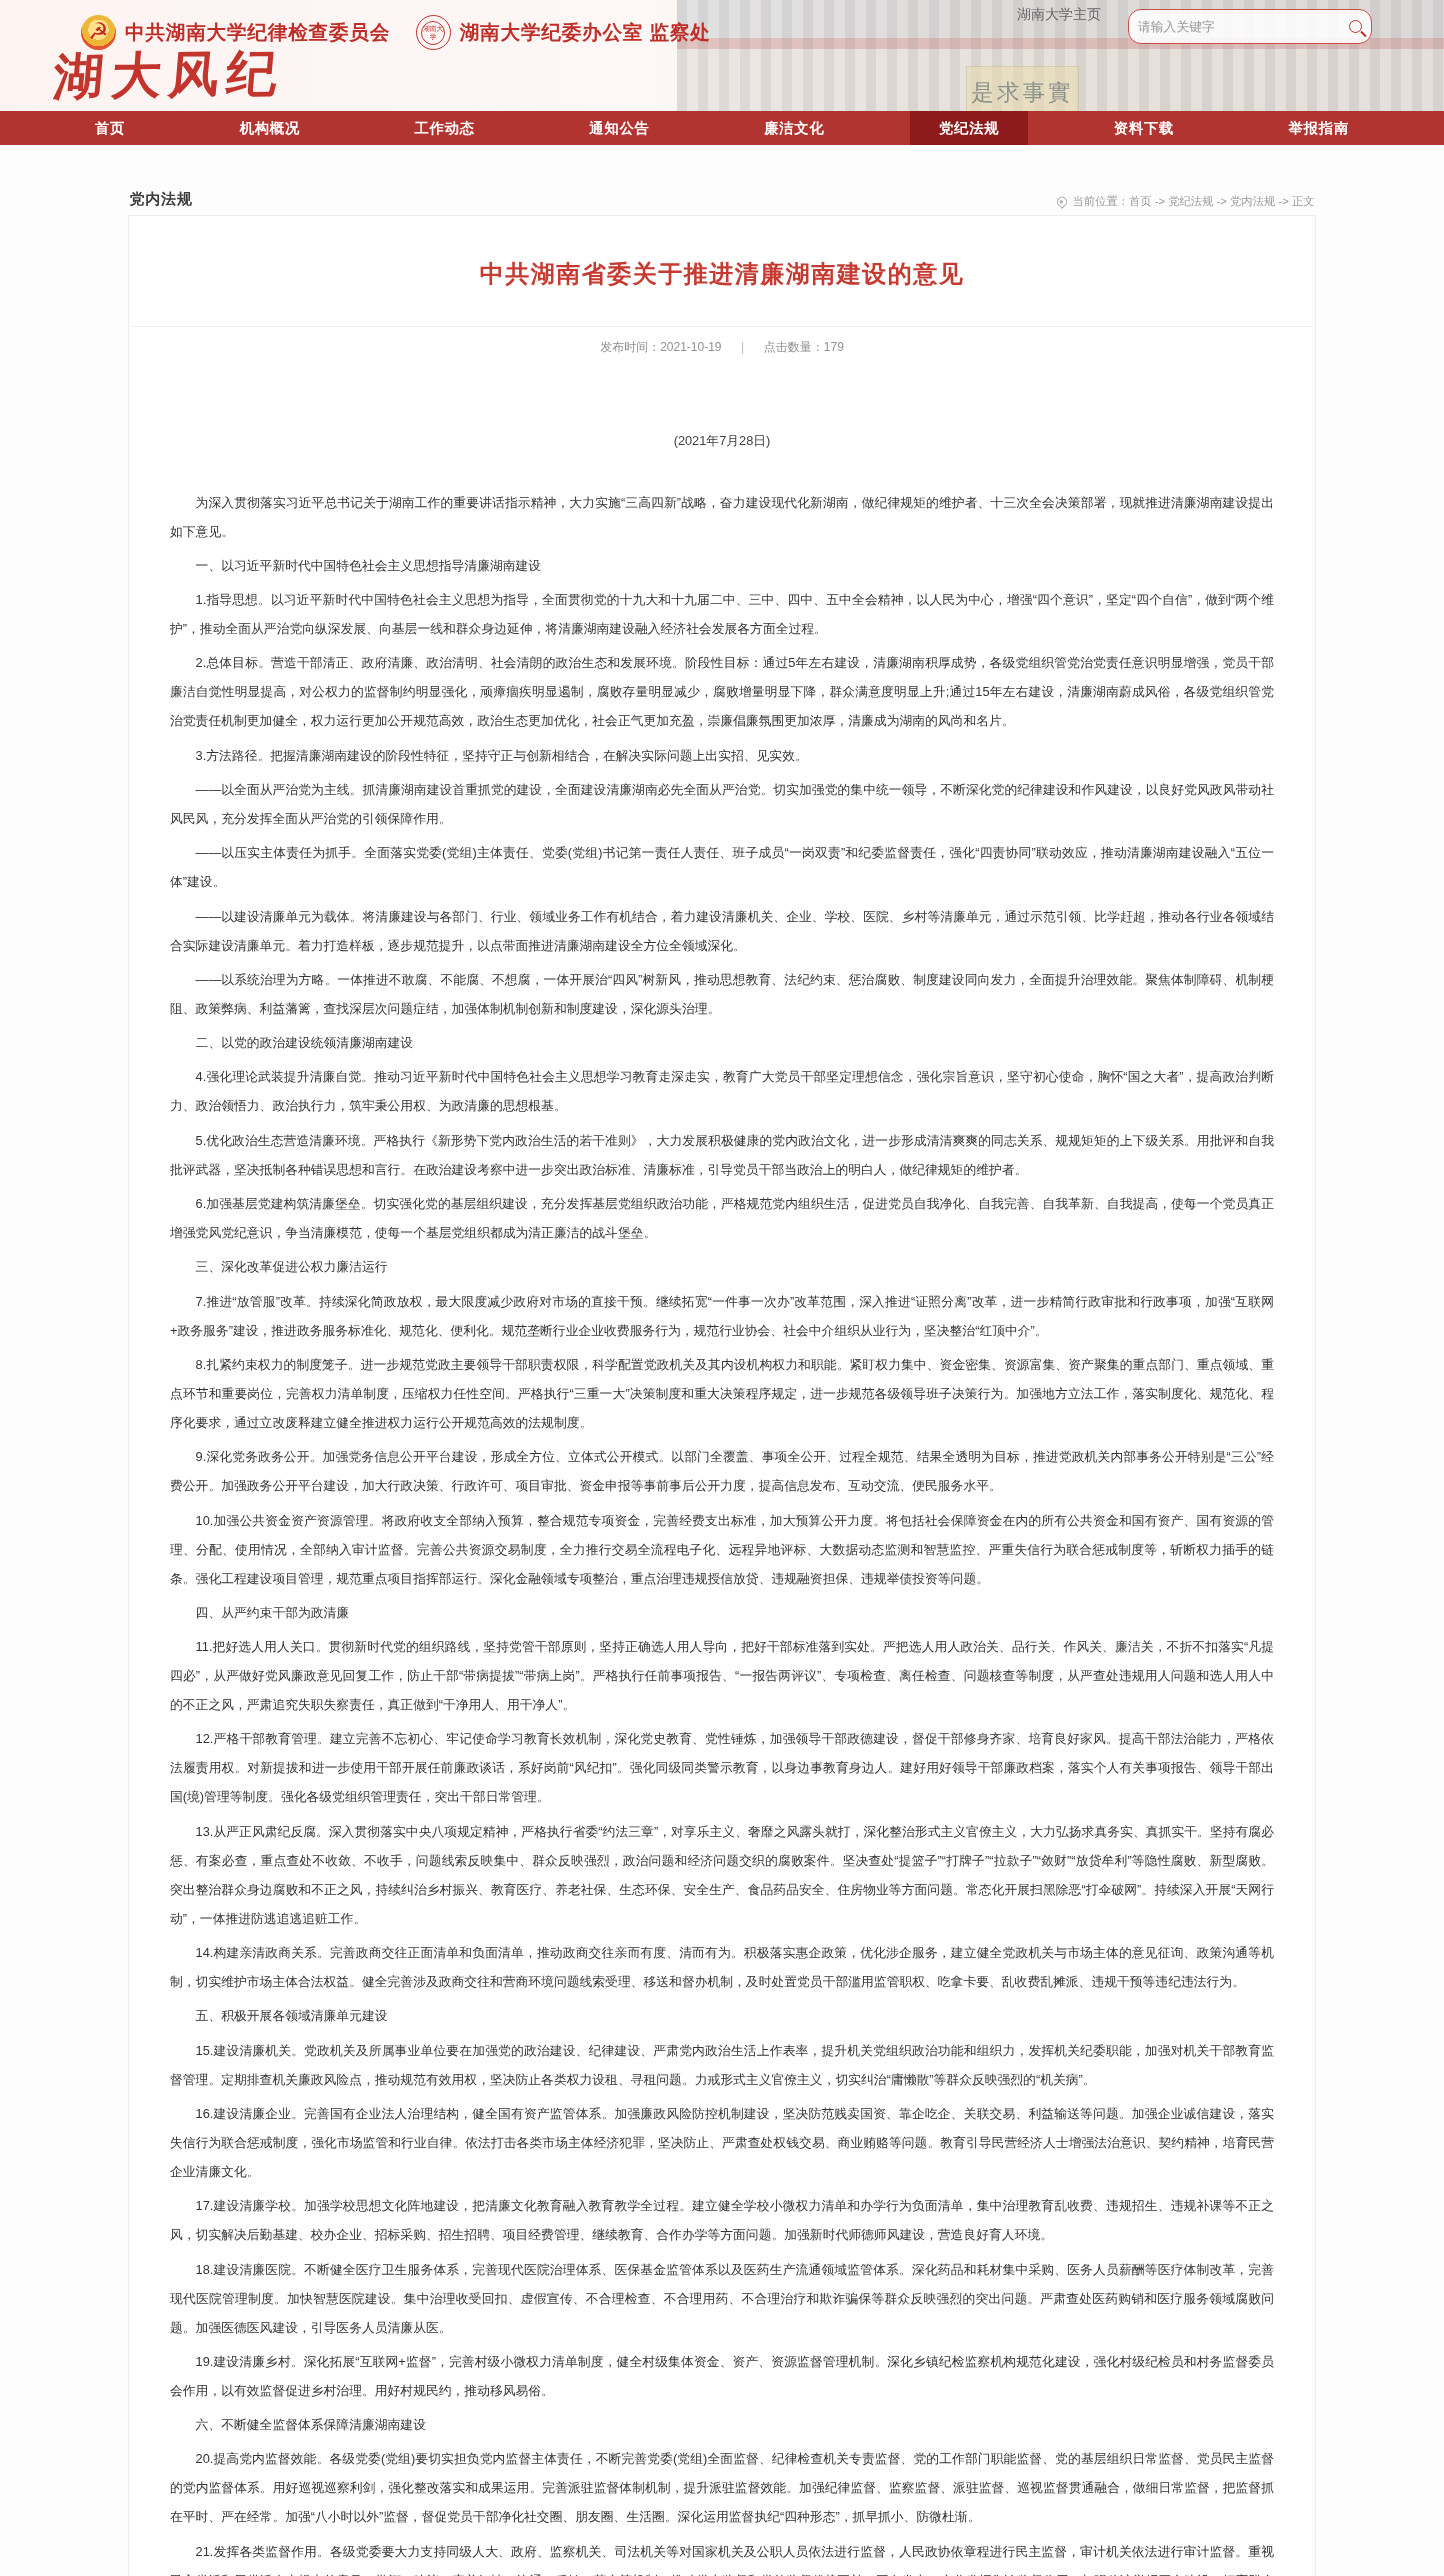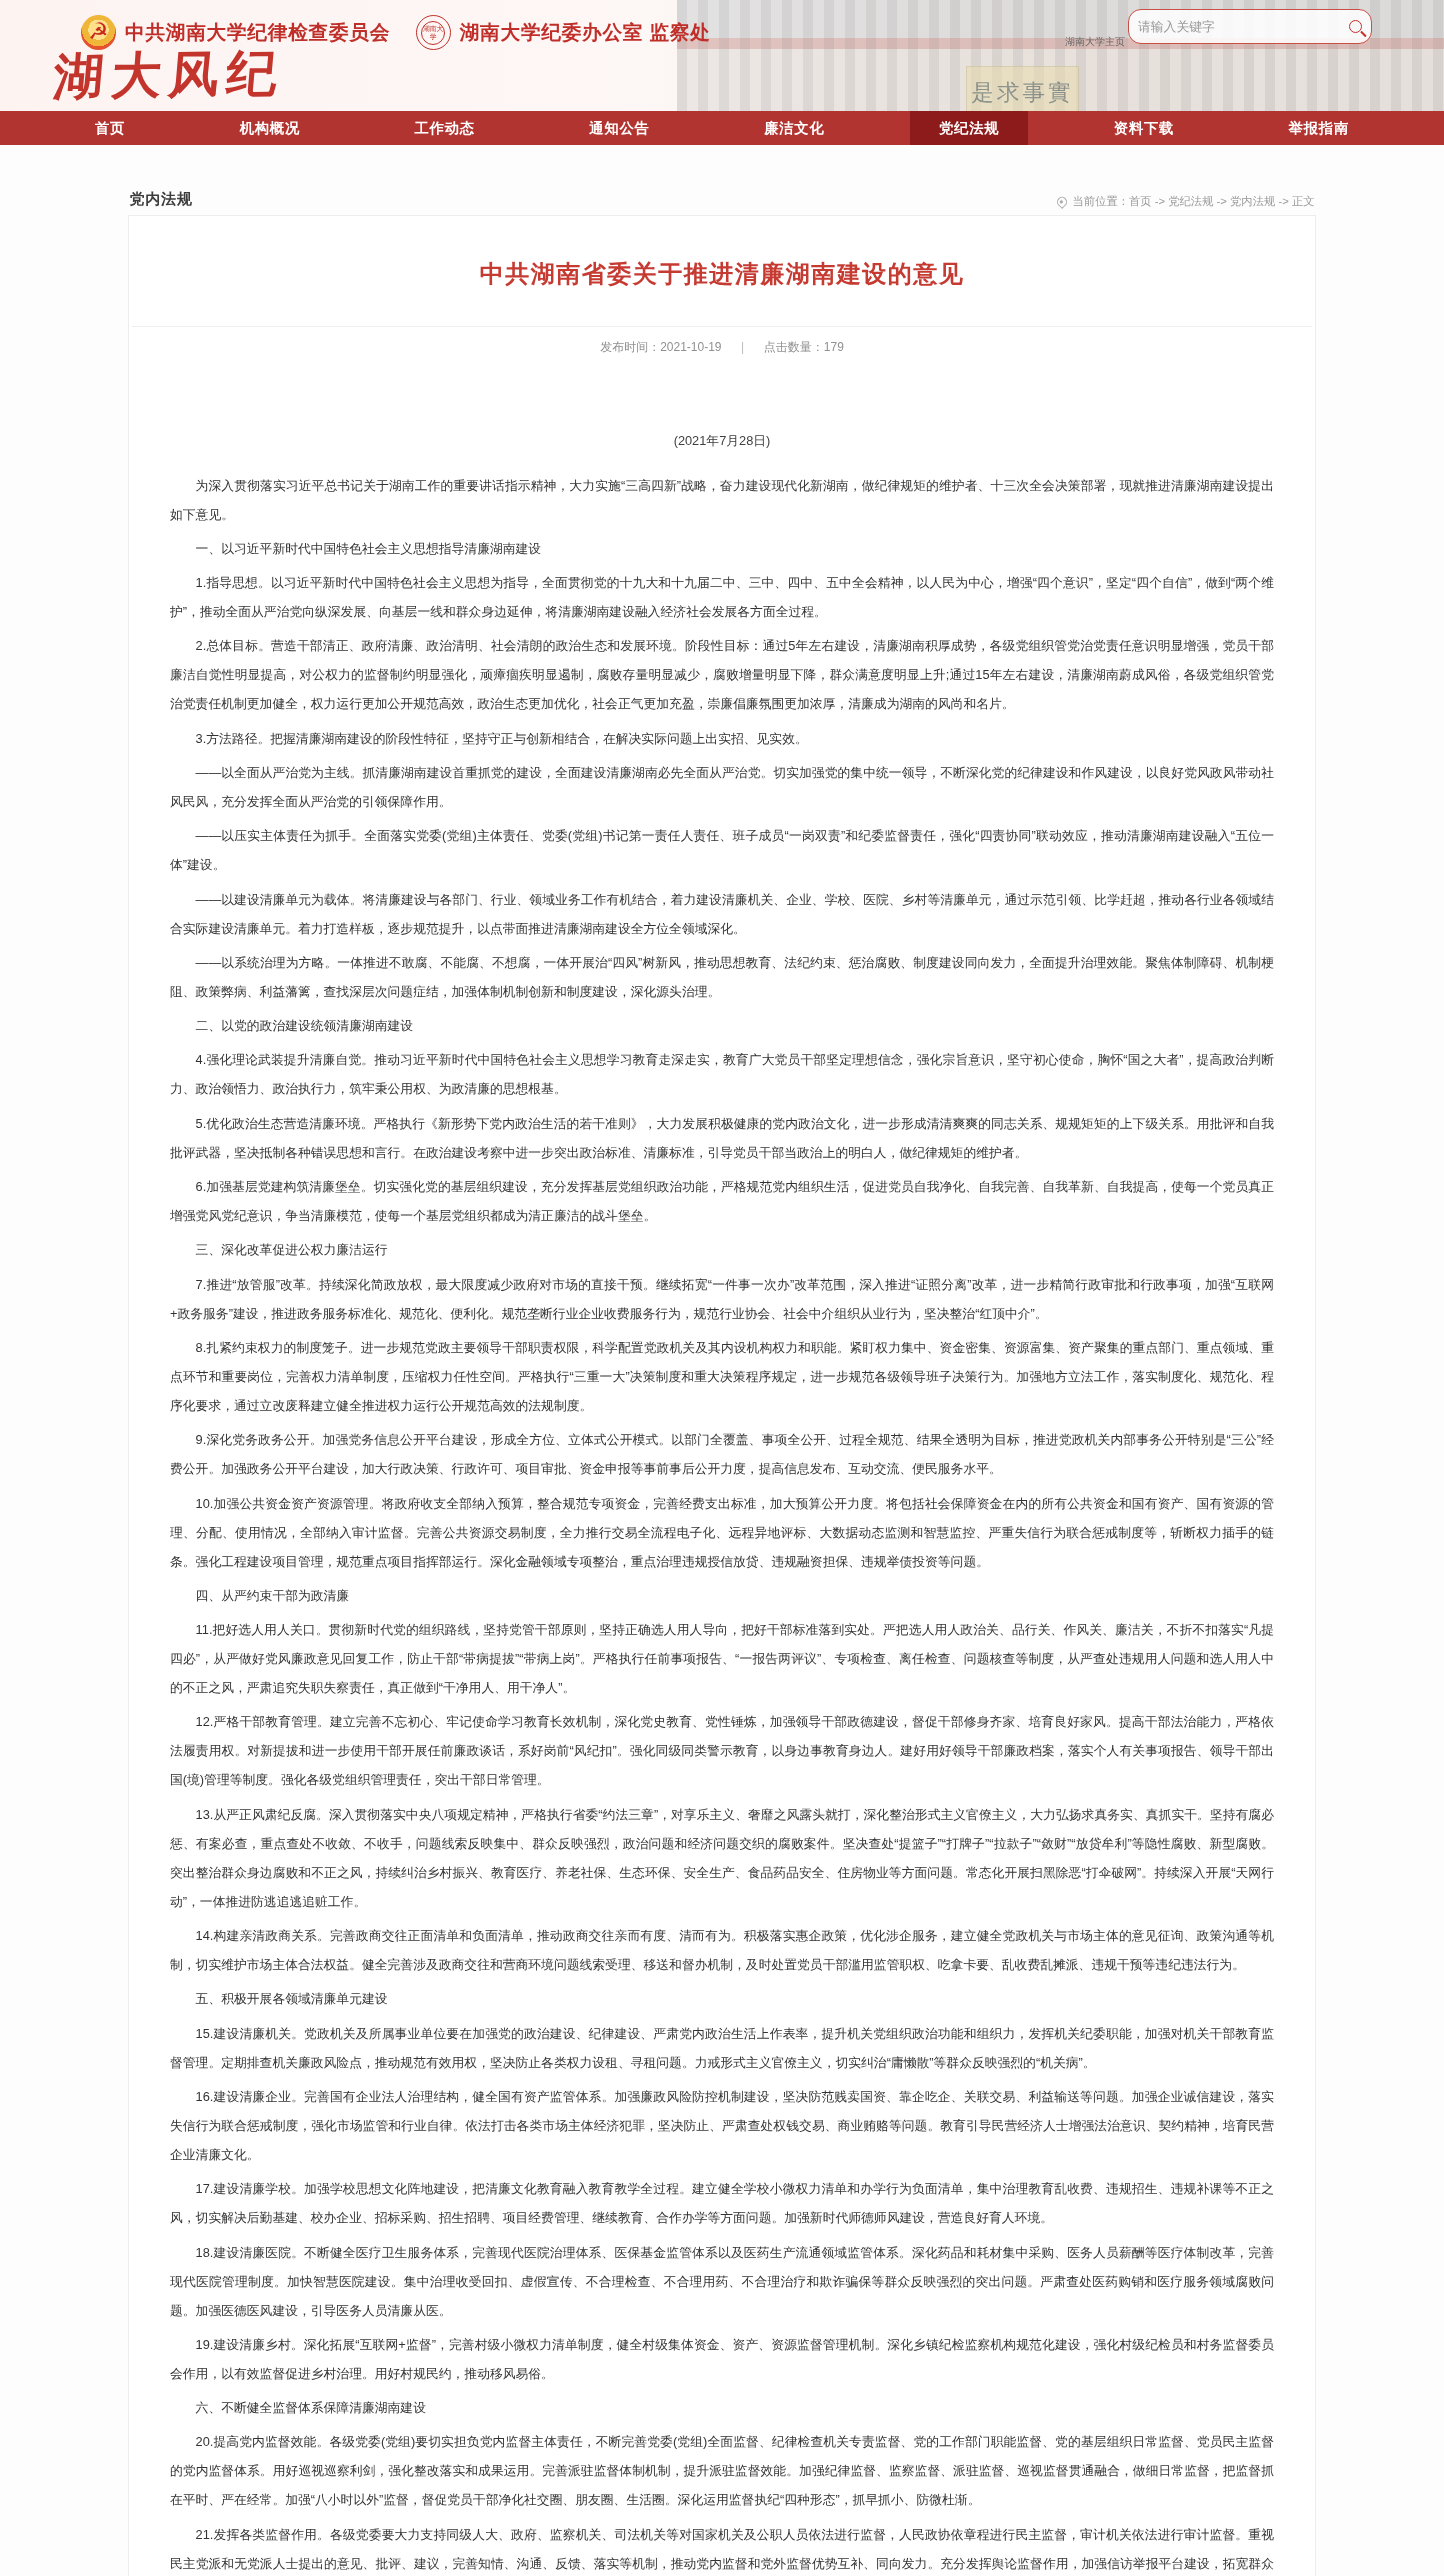--- a/index.html
+++ b/index.html
@@ -14,21 +14,21 @@
   .plaque { position:absolute; left:966px; top:66px; width:113px; height:52px; background:#e9dcae; border:1.5px solid #cdbd8a;
     display:flex; align-items:center; justify-content:center; font-family:"DejaVu Serif",serif; font-size:22.6px; color:#46564f; opacity:.55; letter-spacing:3px;}
   .hdr-row { position:absolute; left:81px; top:15px; display:flex; align-items:center; }
   .emblem { width:35px; height:35px; border-radius:50%; background:radial-gradient(circle at 50% 42%,#ffe08a 0 38%,#f0b63a 38% 62%,#e4512f 62% 100%);
     display:flex; align-items:center; justify-content:center; color:#c8281e; font-size:22.6px; line-height:1; }
   .seal { width:35px; height:35px; border-radius:50%; border:1.5px solid #c0302a; display:flex; align-items:center; justify-content:center; margin-left:25.6px; }
   .seal-inner { width:24px; height:24px; border-radius:50%; border:0.8px solid #c0302a; color:#c0302a; font-size:6.8px; display:flex; align-items:center; justify-content:center; text-align:center; line-height:1.1;}
   .org-name { font-size:19.6px; font-weight:bold; color:#bf2e28; margin-left:9px; letter-spacing:0.8px; }
   .calligraphy { position:absolute; left:54px; top:42px; font-family:"DejaVu Serif",serif; font-weight:bold;
     font-size:50px; color:#c2342c; letter-spacing:7.5px; transform:skewX(-6deg) rotate(-1deg); }
-  .home-link { position:absolute; left:1017px; top:35px; font-size:10px; color:#666; cursor:pointer;margin-left:48px; }
+  .home-link { position:absolute; left:1017px; top:6px; font-size:14px; color:#666; cursor:pointer; }
   .search-box { position:absolute; left:1128px; top:9px; width:244px; height:35px; background:rgba(255,255,255,.85);
     border:0.8px solid #c94f44; border-radius:13px; display:flex; align-items:center; padding:0 9px; }
   .search-box input { flex:1; border:none; outline:none; background:transparent; font-size:12.8px; color:#333; font-family:inherit;}
   .search-box input::placeholder { color:#9a9a9a; }
   .mag { width:13.5px; height:13.5px; border:1.5px solid #c0302a; border-radius:50%; position:relative; cursor:pointer; flex:none;}
   .mag::after { content:""; position:absolute; width:6.8px; height:1.9px; background:#c0302a; transform:rotate(45deg); right:-6px; bottom:-2.3px; }
 
   
   .nav { height:34px; background:#b23430; display:flex; align-items:stretch; justify-content:space-between; padding:0 66px; }
   .nav-item { color:#fff; font-size:14.3px; font-weight:bold; display:flex; align-items:center; padding:0 29px; cursor:pointer; letter-spacing:0.8px;}
@@ -40,21 +40,21 @@
   .crumb-right { display:flex; align-items:center; font-size:11.3px; color:#999; }
   .pin { width:9.8px; height:9.8px; border:1.5px solid #aaa; border-radius:50% 50% 50% 0; transform:rotate(-45deg); margin-right:6px; position:relative;}
   .pin::after{ content:""; position:absolute; left:2.3px; top:2.3px; width:2.3px; height:2.3px; border-radius:50%; background:#aaa;}
 
   
   .card { width:1188px; margin:0 auto; background:#fff; border:0.8px solid #ededed; }
   .art-title { text-align:center; font-size:24px; font-weight:600; color:#c53a31; padding:42px 45px 36px; letter-spacing:1.5px;}
   .meta { border-top:0.8px solid #eee; margin:0 3px; text-align:center; padding:12px 0 10.5px; font-size:12px; color:#909090; }
   .meta .sep { margin:0 19.6px; color:#bbb; }
   .body { padding:66px 41px 0; }
-  .dateline { text-align:center; font-size:12.8px; color:#404040; margin-bottom:21px; }
+  .dateline { text-align:center; font-size:12.8px; color:#404040; margin-bottom:38px; }
   .para { font-size:12.8px; line-height:29px; color:#333; text-align:justify; text-indent:2em; margin:5.3px 0; }
 </style>
 </head>
 <body>
 
 <div class="header">
   <div class="header-photo"></div>
   <div class="plaque">是求事實</div>
   <div class="hdr-row">
     <div class="emblem">☭</div>

